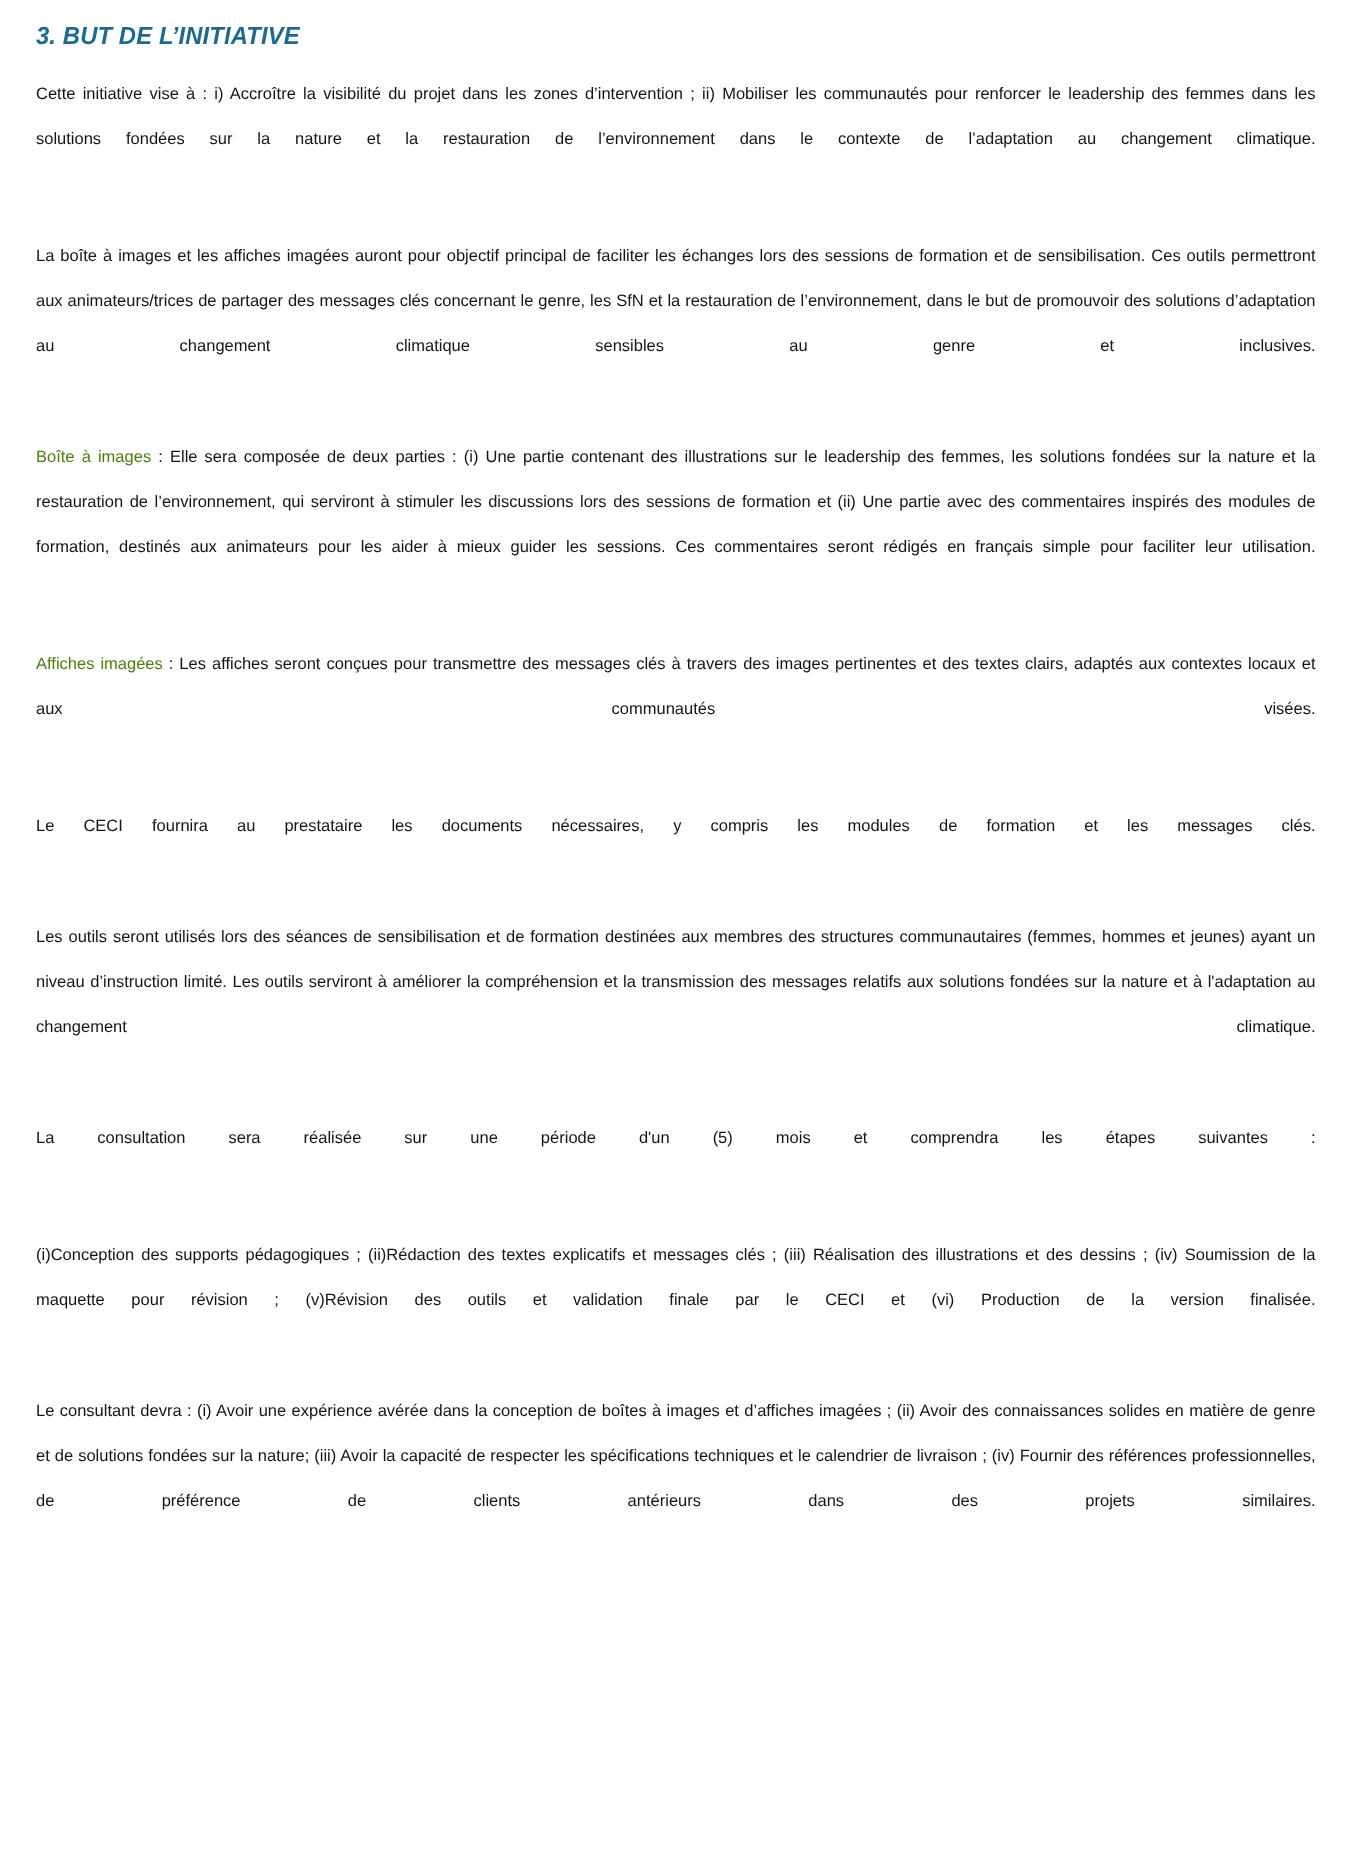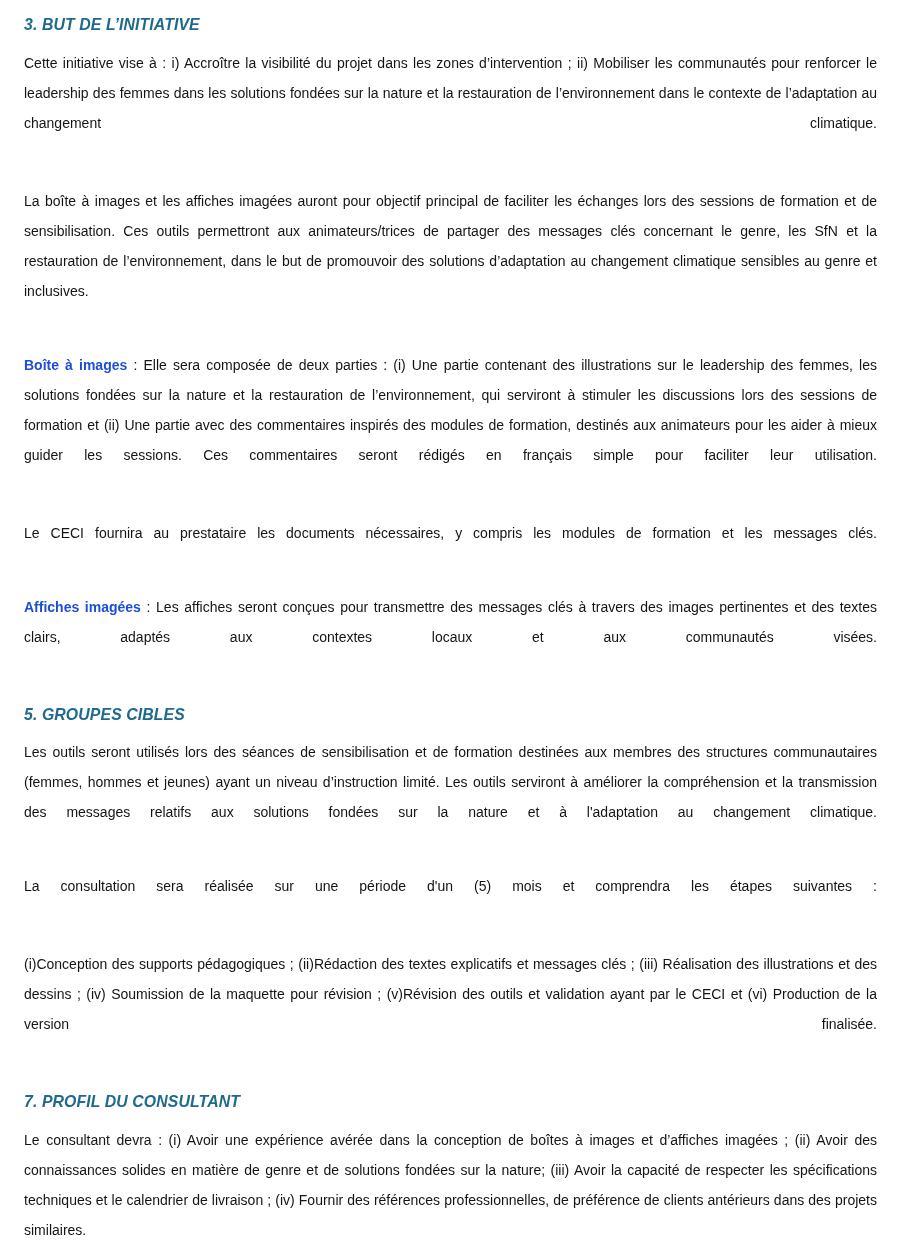--- a/index.html
+++ b/index.html
@@ -49,35 +49,35 @@
     font-style: italic;
   }
 
   .heading-block.spaced-top {
     margin-top: 22px;
   }
 
   
   p.para {
     margin: 0 0 18px 0;
-    font-size: 14px;
+    font-size: 11px;
     line-height: 30px;
     text-align: justify;
     text-justify: inter-word;
     color: #141414;
     word-spacing: 0.2px;
   }
 
   p.para.tight-last {
     margin-bottom: 14px;
   }
 
   .runin {
-    font-weight: bold;
-    color: #1d4ed8;
+    font-weight: normal;
+    color: #4d7c0f;
   }
 
   
   p.para::after {
     content: "";
     display: inline-block;
     width: 100%;
   }
 </style>
 </head>
@@ -88,32 +88,26 @@
 
     <div class="heading-block">
       <h2 class="section-heading">3. BUT DE L’INITIATIVE</h2>
     </div>
     <p class="para">Cette initiative vise à : i) Accroître la visibilité du projet dans les zones d’intervention ; ii) Mobiliser les communautés pour renforcer le leadership des femmes dans les solutions fondées sur la nature et la restauration de l’environnement dans le contexte de l’adaptation au changement climatique.</p>
     <p class="para tight-last">La boîte à images et les affiches imagées auront pour objectif principal de faciliter les échanges lors des sessions de formation et de sensibilisation. Ces outils permettront aux animateurs/trices de partager des messages clés concernant le genre, les SfN et la restauration de l’environnement, dans le but de promouvoir des solutions d’adaptation au changement climatique sensibles au genre et inclusives.</p>
 
     <p class="para">
       <span class="runin">Boîte à images</span><span> : Elle sera composée de deux parties : (i) Une partie contenant des illustrations sur le leadership des femmes, les solutions fondées sur la nature et la restauration de l’environnement, qui serviront à stimuler les discussions lors des sessions de formation et (ii) Une partie avec des commentaires inspirés des modules de formation, destinés aux animateurs pour les aider à mieux guider les sessions. Ces commentaires seront rédigés en français simple pour faciliter leur utilisation.</span>
     </p>
-    <p class="para tight-last">Le CECI fournira au prestataire les documents nécessaires, y compris les modules de formation et les messages clés.</p>
     <p class="para">
       <span class="runin">Affiches imagées</span><span> : Les affiches seront conçues pour transmettre des messages clés à travers des images pertinentes et des textes clairs, adaptés aux contextes locaux et aux communautés visées.</span>
     </p>
+    <p class="para tight-last">Le CECI fournira au prestataire les documents nécessaires, y compris les modules de formation et les messages clés.</p>
 
-    <div class="heading-block spaced-top">
-      <h2 class="section-heading">5. GROUPES CIBLES</h2>
-    </div>
     <p class="para tight-last">Les outils seront utilisés lors des séances de sensibilisation et de formation destinées aux membres des structures communautaires (femmes, hommes et jeunes) ayant un niveau d’instruction limité. Les outils serviront à améliorer la compréhension et la transmission des messages relatifs aux solutions fondées sur la nature et à l'adaptation au changement climatique.</p>
 
     <p class="para">La consultation sera réalisée sur une période d'un (5) mois et comprendra les étapes suivantes :</p>
-    <p class="para tight-last">(i)Conception des supports pédagogiques ; (ii)Rédaction des textes explicatifs et messages clés ; (iii) Réalisation des illustrations et des dessins ; (iv) Soumission de la maquette pour révision ; (v)Révision des outils et validation ayant par le CECI  et (vi) Production de la version finalisée.</p>
+    <p class="para tight-last">(i)Conception des supports pédagogiques ; (ii)Rédaction des textes explicatifs et messages clés ; (iii) Réalisation des illustrations et des dessins ; (iv) Soumission de la maquette pour révision ; (v)Révision des outils et validation finale par le CECI  et (vi) Production de la version finalisée.</p>
 
-    <div class="heading-block spaced-top">
-      <h2 class="section-heading">7. PROFIL DU CONSULTANT</h2>
-    </div>
     <p class="para">Le consultant devra : (i) Avoir une expérience avérée dans la conception de boîtes à images et d’affiches imagées ; (ii) Avoir des connaissances solides en matière de genre et de solutions fondées sur la nature; (iii) Avoir la capacité de respecter les spécifications techniques et le calendrier de livraison ; (iv) Fournir des références professionnelles, de préférence de clients antérieurs dans des projets similaires.</p>
 
   </div>
 </div>
 
 </body></html>

